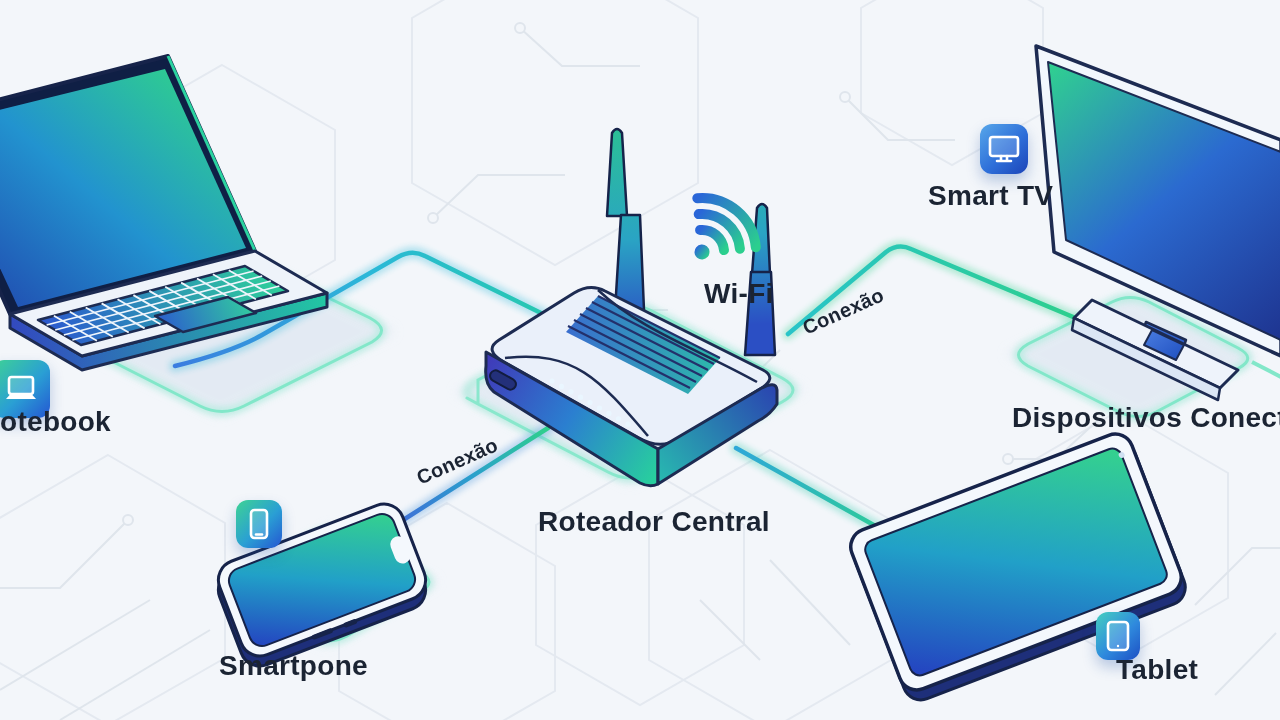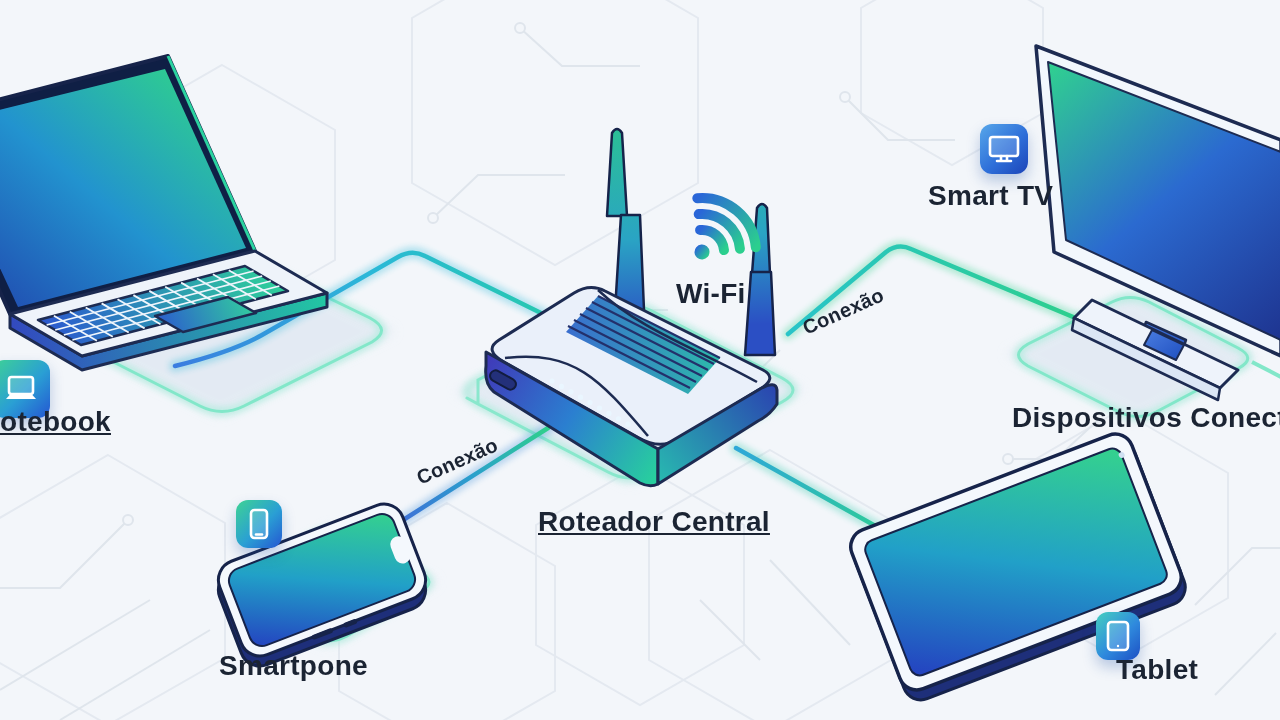--- a/index.html
+++ b/index.html
@@ -310,31 +310,31 @@
     </svg>
   </div>
 
   <div class="appicon grad-tealblue" style="left:1096px;top:612px;width:44px;height:48px;">
     <svg width="32" height="34" viewBox="0 0 32 34" fill="none" stroke="#ffffff" stroke-width="2.6" stroke-linejoin="round" stroke-linecap="round">
       <rect x="6" y="3" width="20" height="28" rx="3.5" fill="rgba(255,255,255,.18)"></rect>
       <circle cx="16" cy="27" r="1.2" fill="#ffffff" stroke="none"></circle>
     </svg>
   </div>
 
-  <div class="label" style="left:0px;top:406px;text-decoration:underline;">otebook</div>
+  <div class="label" style="left:0px;top:406px;">otebook</div>
 
   <div class="label" style="left:219px;top:650px;">Smartpone</div>
 
   <div class="label" style="left:928px;top:180px;">Smart TV</div>
 
   <div class="label" style="left:1116px;top:654px;">Tablet</div>
 
-  <div class="label" style="left:538px;top:506px;text-decoration:underline;">Roteador Central</div>
+  <div class="label" style="left:538px;top:506px;">Roteador Central</div>
 
   <div class="label" style="left:1012px;top:402px;">Dispositivos Conectados</div>
 
-  <div class="label" style="left:676px;top:278px;">Wi-Fi</div>
+  <div class="label" style="left:704px;top:278px;">Wi-Fi</div>
 
   <div class="label rot" style="left:800px;top:300px;">Conexão</div>
 
   <div class="label rot" style="left:414px;top:450px;">Conexão</div>
 
 </div>
 
 </body></html>

